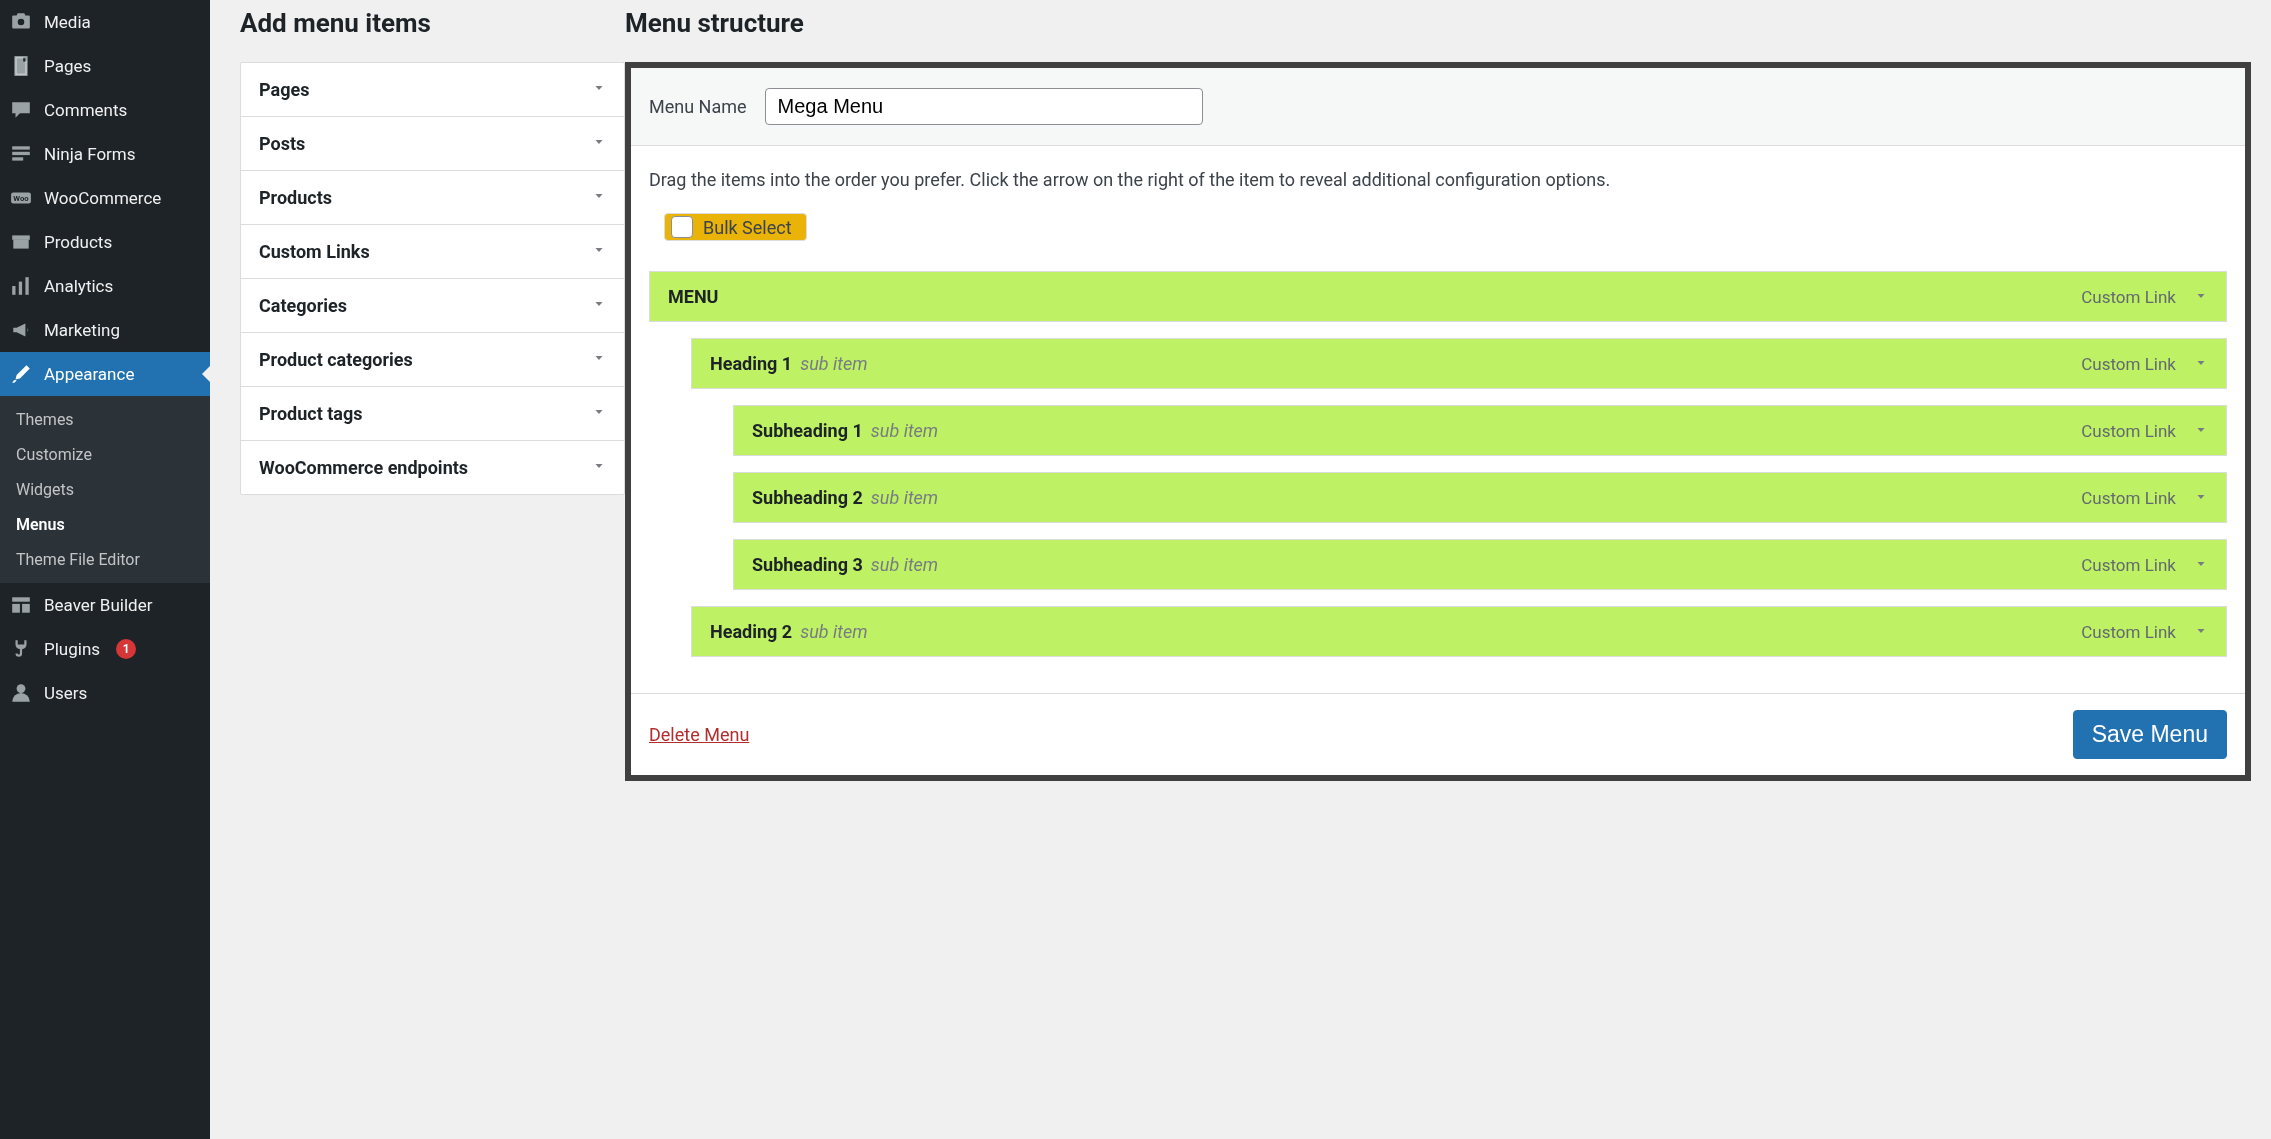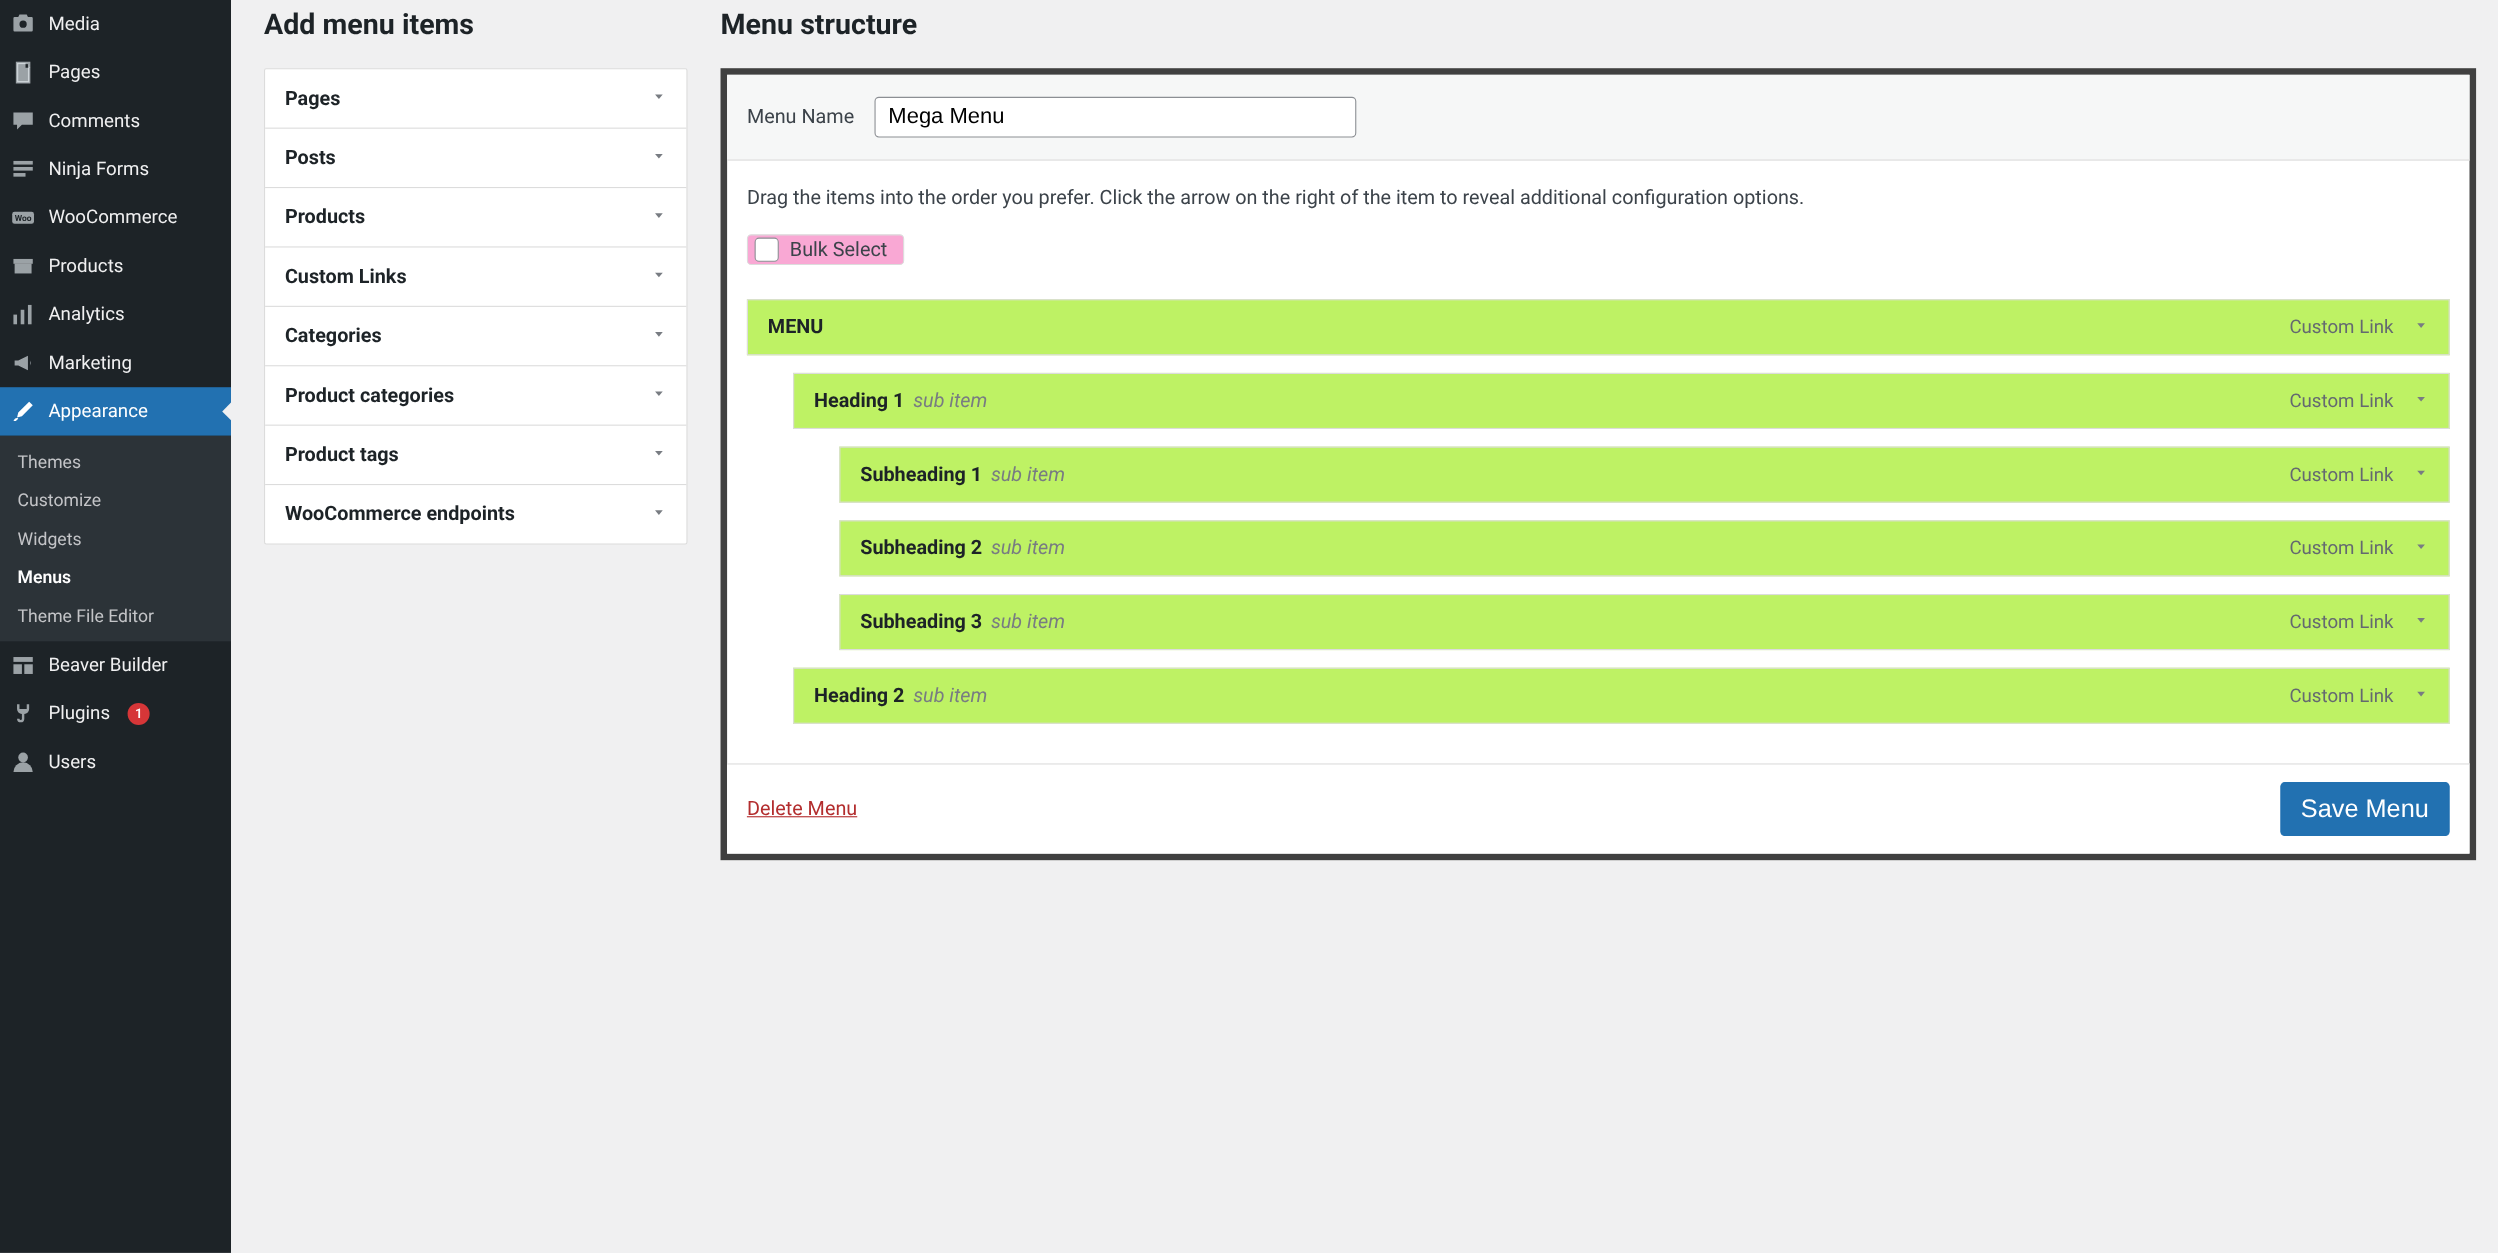--- a/index.html
+++ b/index.html
@@ -76,21 +76,20 @@
     font-size: 12px;
     font-weight: 600;
     margin-left: 4px;
   }
 
   
   .content {
     flex: 1;
     display: flex;
     padding: 0 20px 0 30px;
-    gap: 30px;
   }
   .col-left { width: 385px; min-width: 385px; }
   .col-right { flex: 1; }
 
   h2.section-title {
     font-size: 26px;
     font-weight: 700;
     margin: 8px 0 24px;
     color: #1d2327;
   }
@@ -149,25 +148,26 @@
     font-size: 18px;
     color: #3c434a;
     line-height: 1.5;
     margin-bottom: 20px;
   }
   .bulk-select {
     display: inline-flex;
     align-items: center;
     gap: 10px;
     border: 1px solid #dcdcdc;
-    background: #f9a8d4;
+    background: #eab308;
     padding: 2px 14px 2px 6px;
     border-radius: 4px;
     font-size: 18px;
     color: #3c434a;
+    margin-left: 15px;
   }
   .bulk-select .cb {
     width: 22px; height: 22px;
     border: 1px solid #8c8f94;
     border-radius: 4px;
     background: #fff;
   }
 
   
   .tree { margin-top: 30px; }

